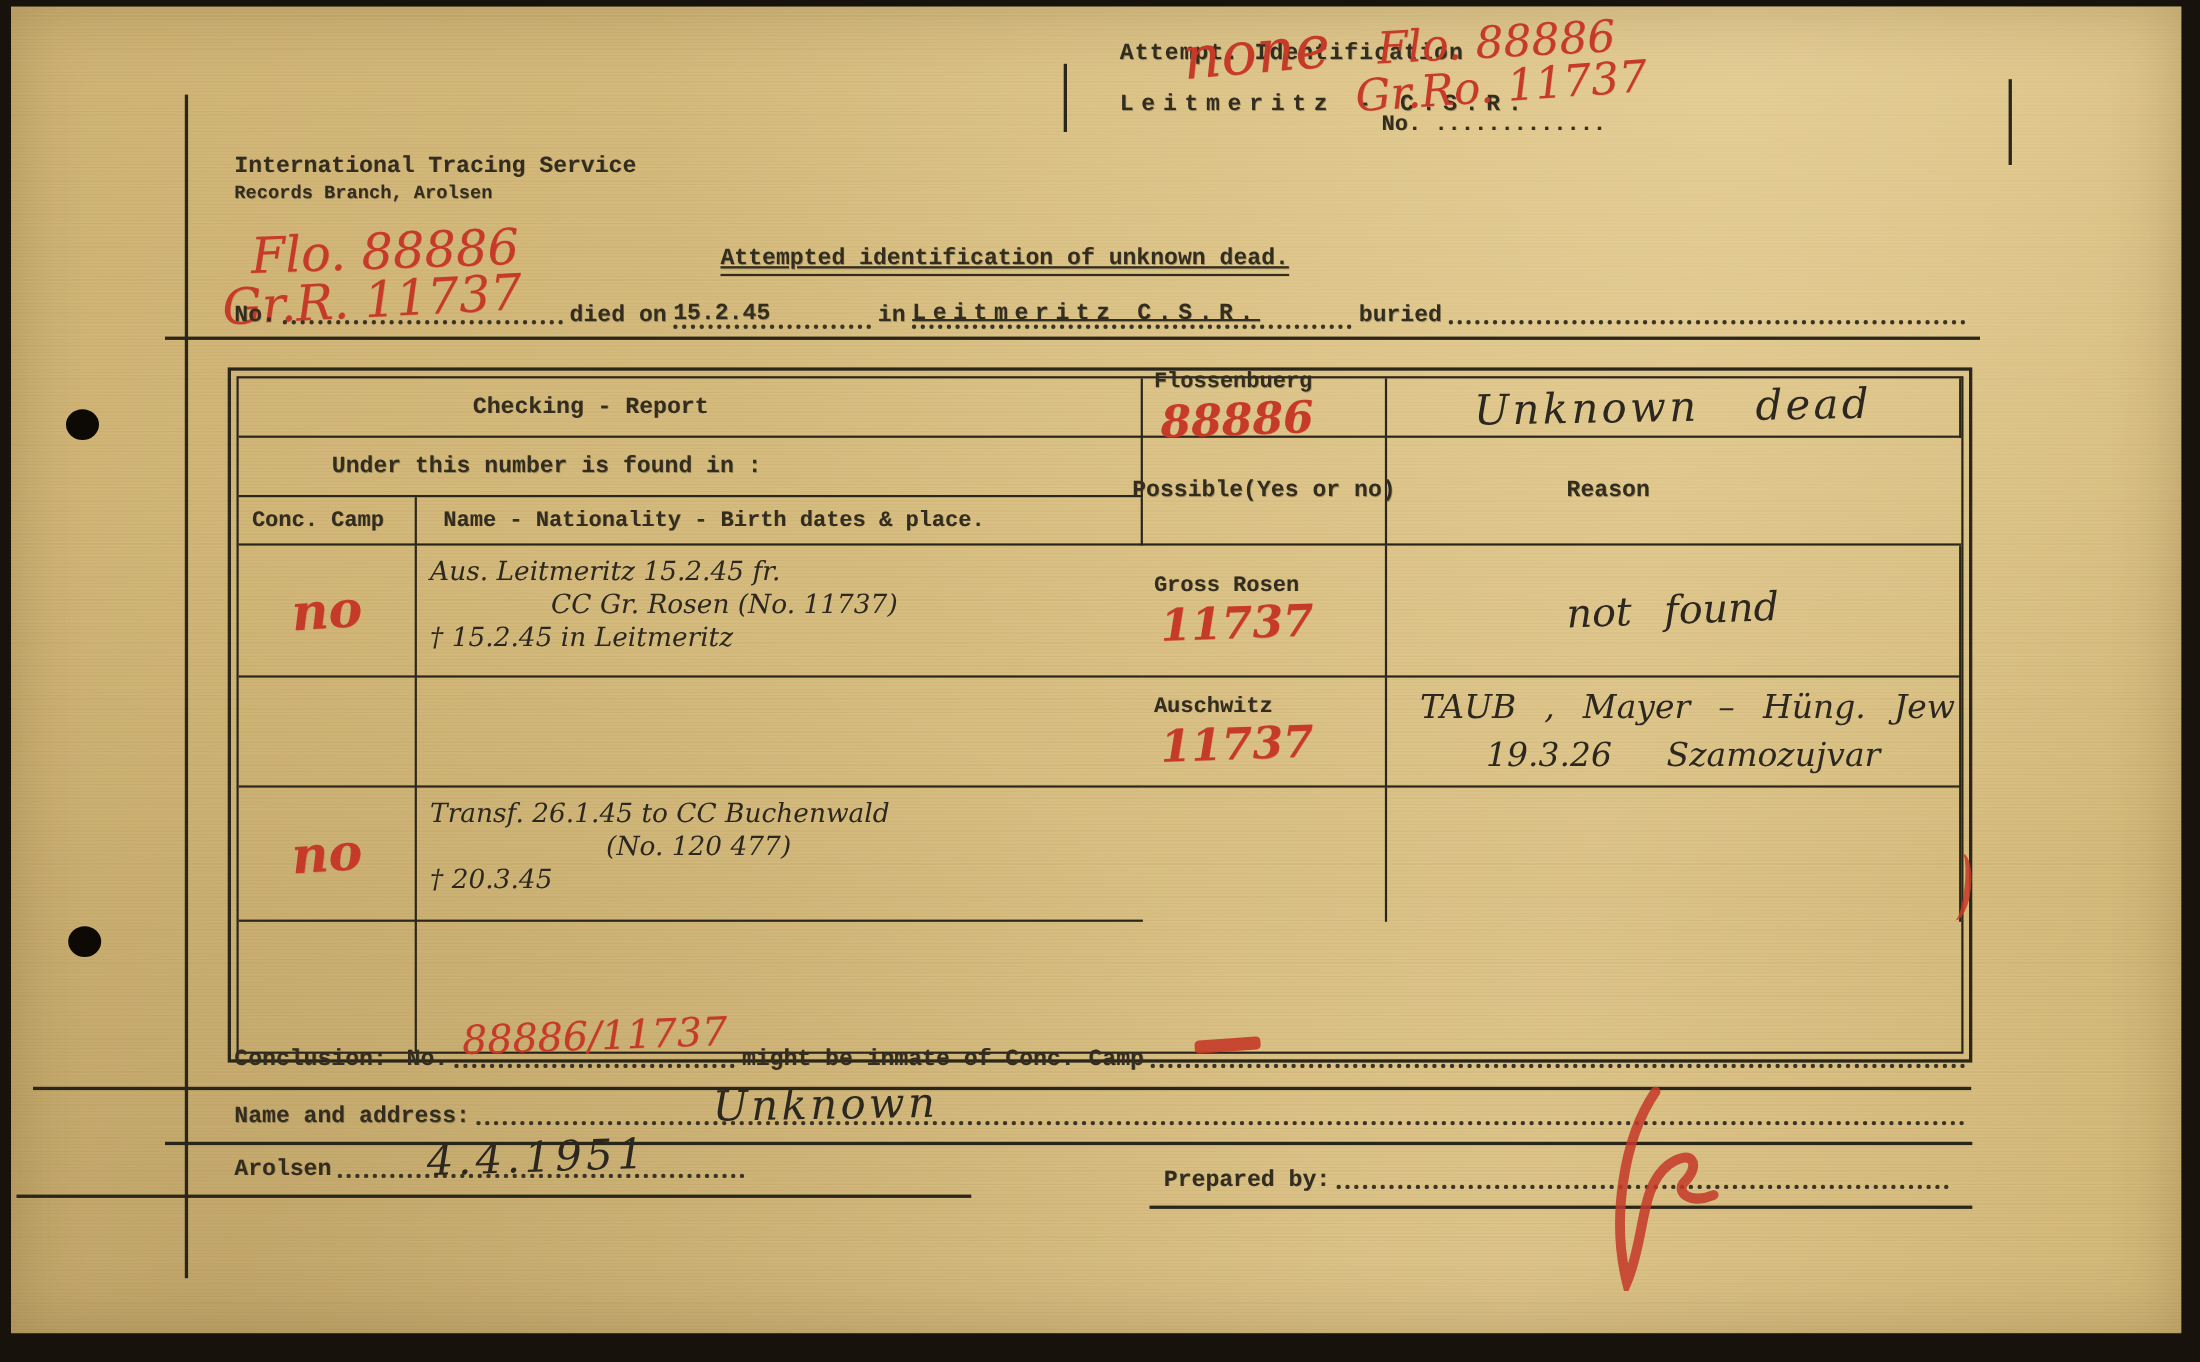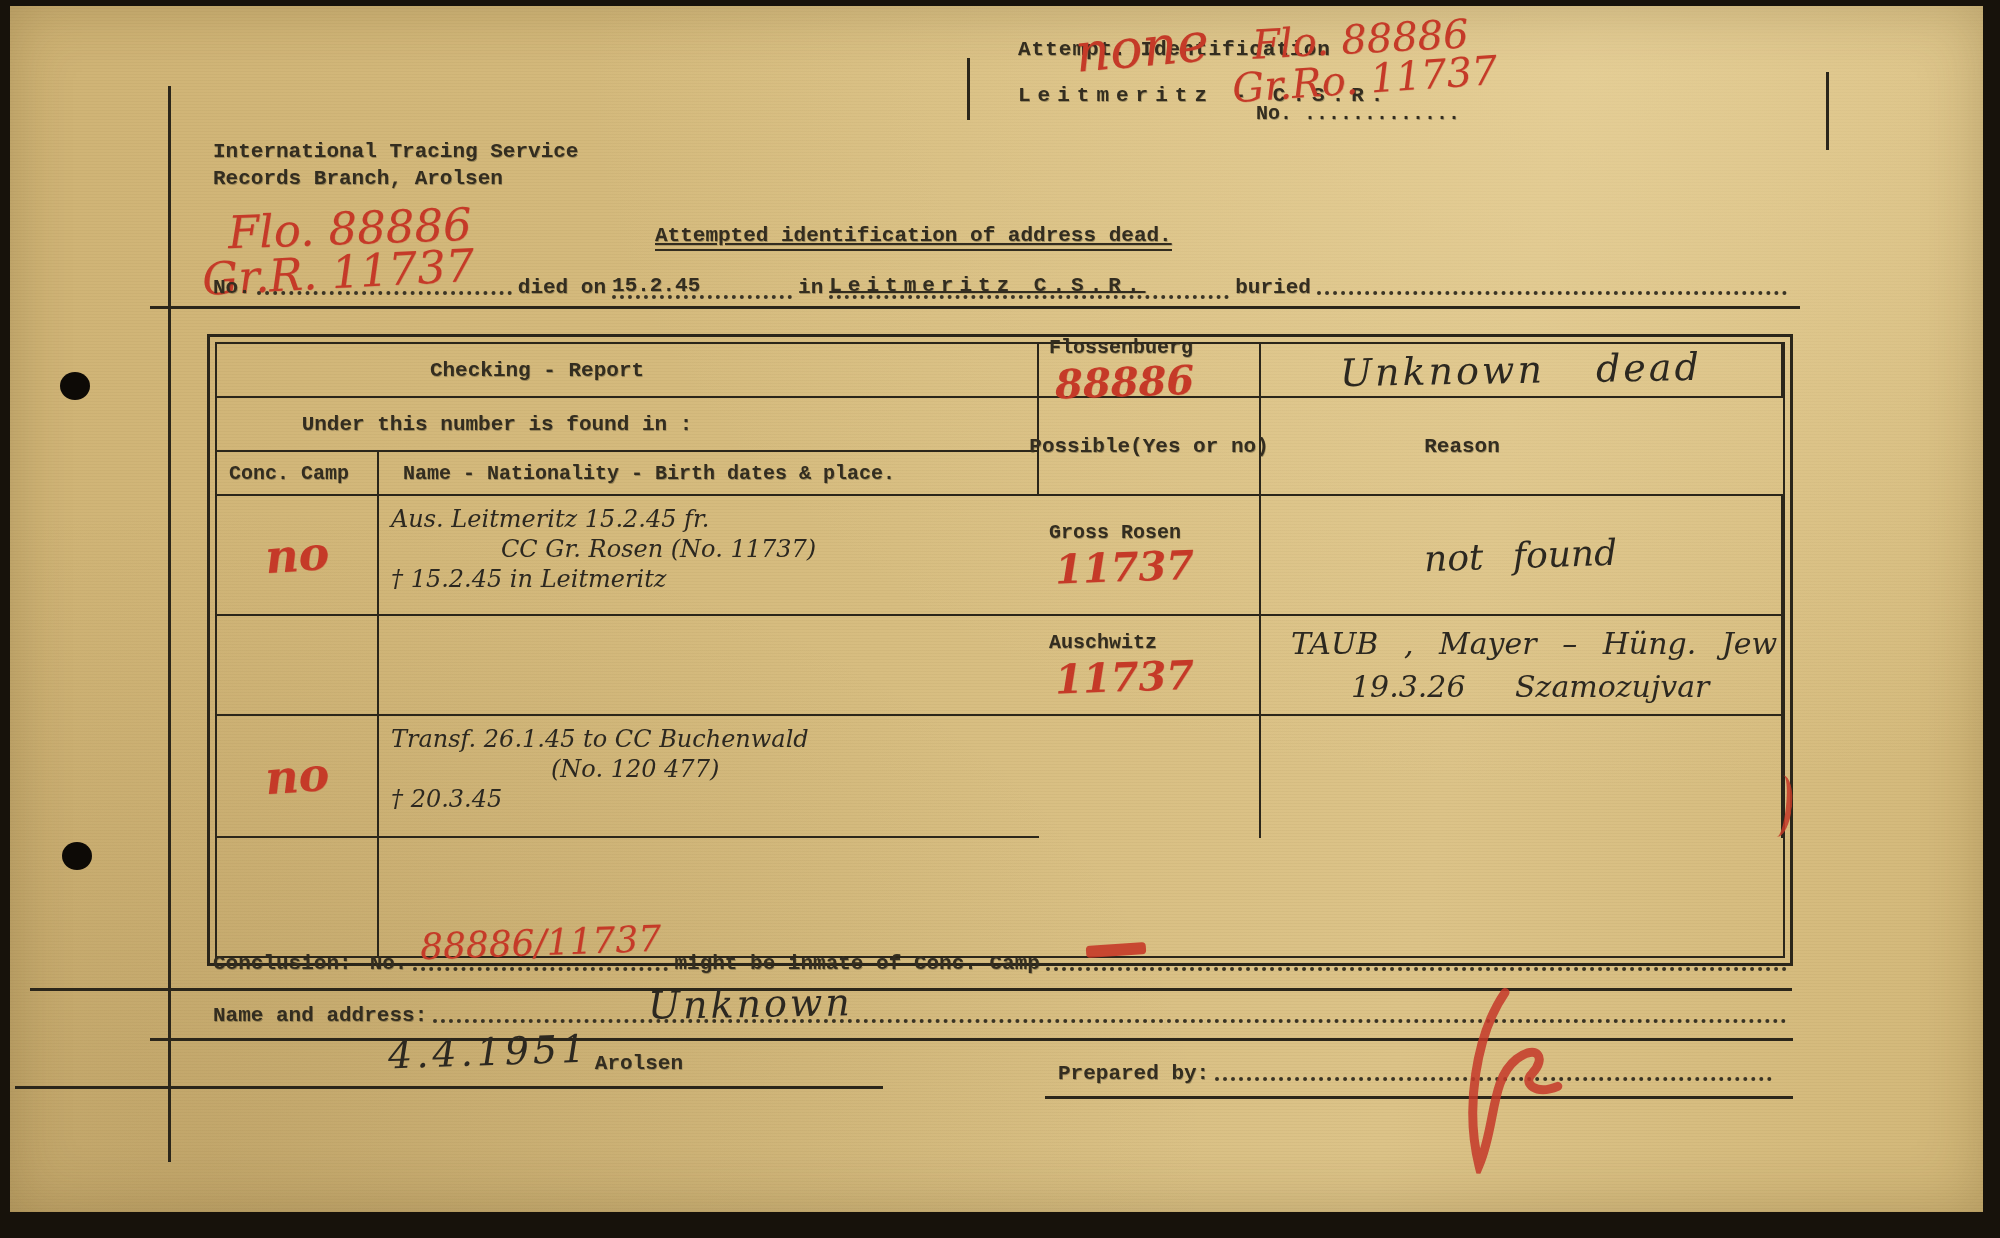--- a/index.html
+++ b/index.html
@@ -68,26 +68,26 @@
 
   <div class="typed" style="position:absolute;left:1018px;top:38px;font-size:21px;letter-spacing:1px;">Attempt. Identification</div>
   <div class="typed" style="position:absolute;left:1018px;top:84px;font-size:21px;letter-spacing:7px;">Leitmeritz - C.S.R.</div>
 
   <div class="hw red" style="position:absolute;left:1075px;top:16px;font-size:54px;transform:rotate(-5deg);">none</div>
   <div class="hw red" style="position:absolute;left:1252px;top:16px;font-size:40px;transform:rotate(-3deg);">Flo. 88886</div>
   <div class="hw red" style="position:absolute;left:1232px;top:56px;font-size:40px;transform:rotate(-4deg);">Gr.Ro. 11737</div>
   <div class="typed" style="position:absolute;left:1256px;top:102px;font-size:20px;">No. .............</div>
 
   <div class="typed" style="position:absolute;left:213px;top:140px;font-size:21px;">International Tracing Service</div>
-  <div class="typed" style="position:absolute;left:213px;top:167px;font-size:21px;">Records Branch, Arolsen</div>
+  <div class="typed" style="position:absolute;left:213px;top:167px;font-size:17px;">Records Branch, Arolsen</div>
 
   <div class="hw red" style="position:absolute;left:228px;top:202px;font-size:45px;transform:rotate(-2deg);">Flo. 88886</div>
   <div class="hw red" style="position:absolute;left:202px;top:246px;font-size:45px;transform:rotate(-3deg);">Gr.R. 11737</div>
 
-  <div class="typed" style="position:absolute;left:655px;top:224px;font-size:21px;text-decoration:underline;border-bottom:2px solid #332d20;padding-bottom:2px;">Attempted identification of address dead.</div>
+  <div class="typed" style="position:absolute;left:655px;top:224px;font-size:21px;text-decoration:underline;border-bottom:2px solid #332d20;padding-bottom:2px;">Attempted identification of unknown dead.</div>
 
   <div class="formrow typed" style="left:213px;top:272px;width:1580px;">
     <span>No.</span>
     <span class="dots" style="width:255px;"></span>
     <span>died on</span>
     <span class="fill" style="width:180px;"><span>15.2.45</span></span>
     <span>in</span>
     <span class="fill" style="width:400px;letter-spacing:6px;text-decoration:underline;"><span>Leitmeritz C.S.R.</span></span>
     <span>buried</span>
     <span class="dots" style="flex:1;"></span>
@@ -173,21 +173,21 @@
   <div style="position:absolute;left:1086px;top:944px;width:60px;height:12px;background:#c53a28;border-radius:4px;transform:rotate(-4deg);opacity:.9;"></div>
   <div class="rule" style="left:30px;top:988px;width:1762px;"></div>
 
   <div class="formrow typed" style="left:213px;top:1004px;width:1580px;">
     <span>Name and address:</span>
     <span class="dots" style="flex:1;"></span>
   </div>
   <div class="hw" style="position:absolute;left:648px;top:982px;font-size:38px;word-spacing:8px;letter-spacing:3px;transform:rotate(-1deg);">Unknown</div>
   <div class="rule" style="left:150px;top:1038px;width:1643px;"></div>
 
-  <div class="formrow typed" style="left:213px;top:1052px;width:470px;flex-direction:column;">
+  <div class="formrow typed" style="left:213px;top:1052px;width:470px;">
     <span>Arolsen</span>
     <span class="dots" style="flex:1;"></span>
   </div>
   <div class="hw" style="position:absolute;left:388px;top:1030px;font-size:38px;letter-spacing:4px;transform:rotate(-2deg);">4.4.1951</div>
   <div class="formrow typed" style="left:1058px;top:1062px;width:720px;">
     <span>Prepared by:</span>
     <span class="dots" style="flex:1;"></span>
   </div>
   <div class="rule" style="left:15px;top:1086px;width:868px;"></div>
   <div class="rule" style="left:1045px;top:1096px;width:748px;"></div>

